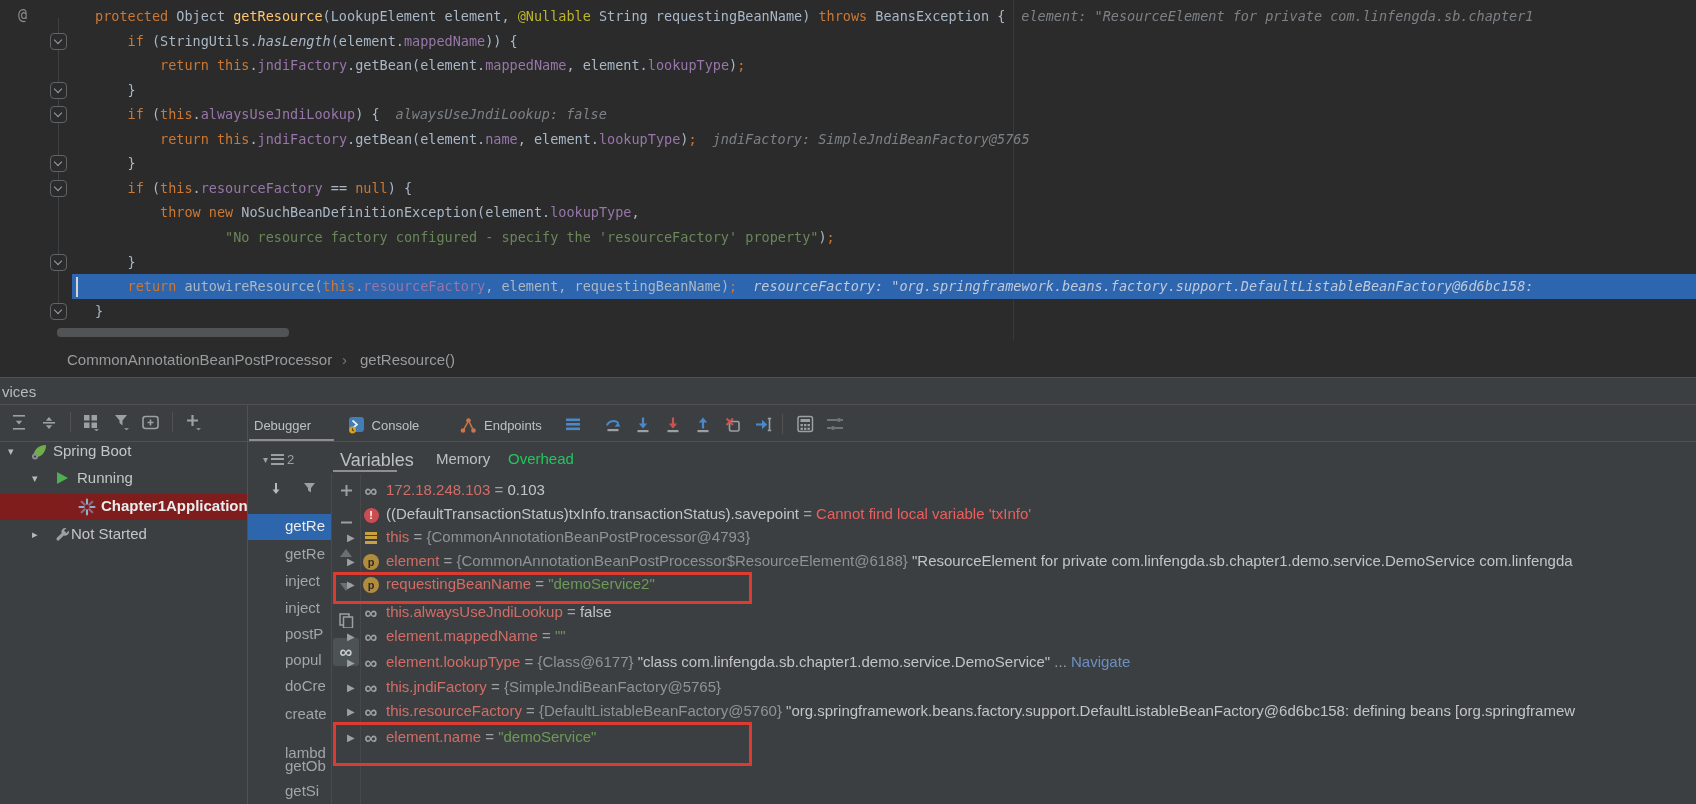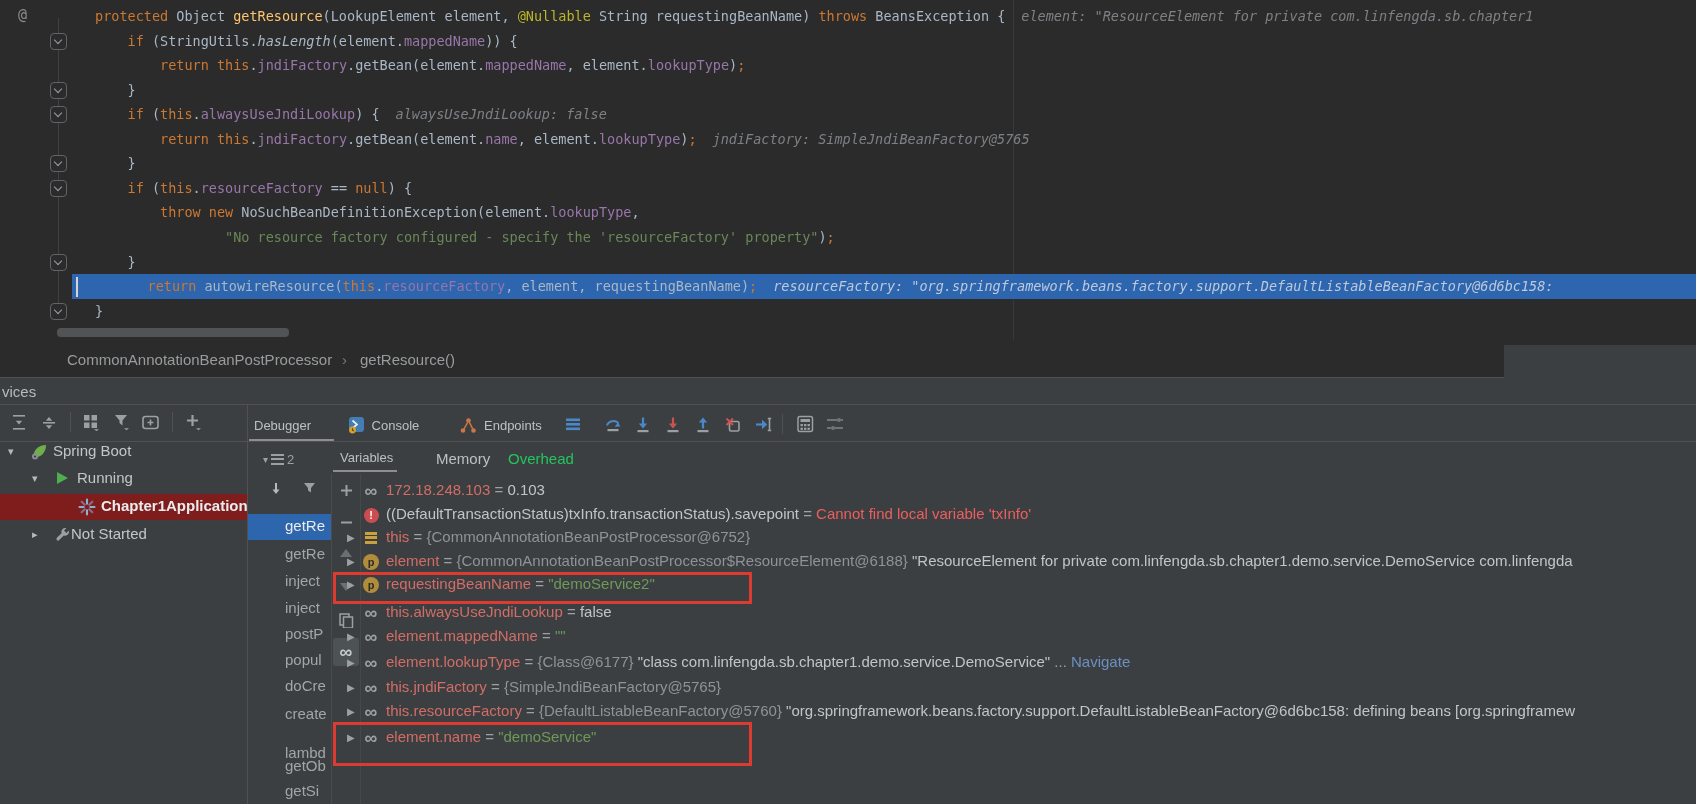--- a/index.html
+++ b/index.html
@@ -9,30 +9,30 @@
   #editor{position:absolute;left:0;top:0;width:1696px;height:345px;background:#2b2b2b;}
   #gutter{position:absolute;left:0;top:0;width:72px;height:345px;background:#2b2b2b;}
   #gutter-at{position:absolute;left:18px;top:6px;color:#8c8c8c;font:15px "DejaVu Sans Mono",monospace;}
   #fold-line{position:absolute;left:58px;top:18px;width:1px;height:300px;background:#3e4244;}
   .fold-marker{position:absolute;left:50px;width:15px;height:15px;border:1px solid #606468;border-radius:4px;background:#2b2b2b;}
   .fold-marker:after{content:"";position:absolute;left:4px;top:3px;width:5px;height:5px;border-right:1px solid #9da0a3;border-bottom:1px solid #9da0a3;transform:rotate(45deg);}
   #margin-guide{position:absolute;left:1013px;top:0;width:1px;height:340px;background:rgba(255,255,255,0.07);}
   #code-area{position:absolute;left:0;top:0;width:1696px;height:325px;font:13.5px "DejaVu Sans Mono",monospace;}
   .code-line{position:absolute;left:72px;right:0;height:24.55px;line-height:24.55px;white-space:pre;}
   .code-line .in{display:inline-block;padding-left:23px;}
-  .code-line.exec{background:#2d65ae;padding-left:20px;}
+  .code-line.exec{background:#2d65ae;}
   .tk-kw{color:#cc7832;} .tk-txt{color:#a9b7c6;} .tk-fn{color:#ffc66d;} .tk-ann{color:#bbb529;}
   .tk-fld{color:#9876aa;} .tk-str{color:#6a8759;} .tk-semi{color:#cc7832;}
   .tk-it{color:#a9b7c6;font-style:italic;}
   .tk-hint{color:#7d8084;font-style:italic;margin-left:16px;}
   .exec .tk-hint{color:#bdc9da;}
   #caret{position:absolute;left:76px;top:277px;width:2px;height:20px;background:#d4d4d4;}
   #hscroll{position:absolute;left:57px;top:328px;width:232px;height:9px;background:#585b5d;border-radius:4px;opacity:.85;}
   
-  #breadcrumb{position:absolute;left:0;top:345px;width:1504px;height:32px;background:#2b2b2b;border-bottom:1px solid #515151;font-size:15px;color:#999c9f;}
+  #breadcrumb{position:absolute;left:0;top:345px;width:1696px;height:32px;background:#2b2b2b;border-bottom:1px solid #515151;font-size:15px;color:#999c9f;}
   #breadcrumb .bc{position:absolute;top:6px;}
   
   #debug{position:absolute;left:0;top:378px;width:1696px;height:426px;background:#3c3f41;}
   #services-label{position:absolute;left:2px;top:5px;font-size:15px;color:#b7bbbd;}
   .hline{position:absolute;left:0;width:1696px;height:1px;background:#515151;}
   .vline{position:absolute;width:1px;background:#515151;}
   .icon-btn{position:absolute;width:26px;height:26px;display:flex;align-items:center;justify-content:center;}
   .tsep{position:absolute;width:1px;height:20px;background:#515151;}
   
   .main-tab{position:absolute;top:30px;height:34px;display:flex;align-items:center;gap:7px;font-size:13px;color:#bdc0c2;padding:0 6px;}
@@ -317,21 +317,21 @@
         </div>
       </div>
 
     <div id="frames-selector">
       <span style="font-size:10px;">▾</span>
       <span class="bars"></span>
       <span>2</span>
     </div>
 
     <div id="view-tabs">
-        <div style="position: absolute; top: 72px; left: 340px; font-size: 13px; color: rgb(189, 192, 194);">Variables</div>
+        <div style="position: absolute; top: 72px; left: 340px; font-size: 18px; color: rgb(189, 192, 194);">Variables</div>
         <div style="position: absolute; top: 72px; left: 436px; font-size: 15px; color: rgb(189, 192, 194);">Memory</div>
         <div style="position: absolute; top: 72px; left: 508px; font-size: 15px; color: #22c55e;">Overhead</div>
       </div>
     <div class="tab-underline" style="left:333px;top:92px;width:64px;"></div>
 
     <div id="frames-header">
         <div class="icon-btn" style="left: 263px; top: 97px;">
           <svg width="14" height="15">
             <path d="M7 2v8" stroke="#b6b9bd" stroke-width="2"></path>
             <path d="M3.5 8.5 7 13l3.5-4.5z" fill="#b6b9bd"></path>
@@ -387,21 +387,21 @@
           </svg>
         </div>
       </div>
     <div id="watch-btn">
       <span class="inf" style="color:#c8cbcd;">∞</span>
     </div>
 
     <div id="variables">
         <div class="var-row" style="top: 101px;"><span class="var-icon"><span class="inf">∞</span></span><span class="var-text"><span class="vseg-name">172.18.248.103</span><span class="vseg-plain"> = </span><span class="vseg-light">0.103</span></span></div>
         <div class="var-row" style="top: 125px;"><span class="var-icon"><span class="eicon">!</span></span><span class="var-text"><span class="vseg-light">((DefaultTransactionStatus)txInfo.transactionStatus).savepoint</span><span class="vseg-plain"> = </span><span class="vseg-err">Cannot find local variable 'txInfo'</span></span></div>
-        <div class="var-row" style="top: 148px;"><span class="var-arrow">▶</span><span class="var-icon"><span class="thisicon"></span></span><span class="var-text"><span class="vseg-name">this</span><span class="vseg-plain"> = </span><span class="vseg-ref">{CommonAnnotationBeanPostProcessor@6752}</span></span></div>
+        <div class="var-row" style="top: 148px;"><span class="var-arrow">▶</span><span class="var-icon"><span class="thisicon"></span></span><span class="var-text"><span class="vseg-name">this</span><span class="vseg-plain"> = </span><span class="vseg-ref">{CommonAnnotationBeanPostProcessor@4793}</span></span></div>
         <div class="var-row" style="top: 172px;"><span class="var-arrow">▶</span><span class="var-icon"><span class="picon">p</span></span><span class="var-text"><span class="vseg-name">element</span><span class="vseg-plain"> = </span><span class="vseg-ref">{CommonAnnotationBeanPostProcessor$ResourceElement@6188} </span><span class="vseg-light">"ResourceElement for private com.linfengda.sb.chapter1.demo.service.DemoService com.linfengda</span></span></div>
         <div class="var-row" style="top: 195px;"><span class="var-arrow">▶</span><span class="var-icon"><span class="picon">p</span></span><span class="var-text"><span class="vseg-name">requestingBeanName</span><span class="vseg-plain"> = </span><span class="vseg-str">"demoService2"</span></span></div>
         <div class="var-row" style="top: 223px;"><span class="var-icon"><span class="inf">∞</span></span><span class="var-text"><span class="vseg-name">this.alwaysUseJndiLookup</span><span class="vseg-plain"> = </span><span class="vseg-light">false</span></span></div>
         <div class="var-row" style="top: 247px;"><span class="var-arrow">▶</span><span class="var-icon"><span class="inf">∞</span></span><span class="var-text"><span class="vseg-name">element.mappedName</span><span class="vseg-plain"> = </span><span class="vseg-str">""</span></span></div>
         <div class="var-row" style="top: 273px;"><span class="var-arrow">▶</span><span class="var-icon"><span class="inf">∞</span></span><span class="var-text"><span class="vseg-name">element.lookupType</span><span class="vseg-plain"> = </span><span class="vseg-ref">{Class@6177} </span><span class="vseg-light">"class com.linfengda.sb.chapter1.demo.service.DemoService"</span><span class="vseg-dots"> ... </span><span class="vseg-link">Navigate</span></span></div>
         <div class="var-row" style="top: 298px;"><span class="var-arrow">▶</span><span class="var-icon"><span class="inf">∞</span></span><span class="var-text"><span class="vseg-name">this.jndiFactory</span><span class="vseg-plain"> = </span><span class="vseg-ref">{SimpleJndiBeanFactory@5765}</span></span></div>
         <div class="var-row" style="top: 322px;"><span class="var-arrow">▶</span><span class="var-icon"><span class="inf">∞</span></span><span class="var-text"><span class="vseg-name">this.resourceFactory</span><span class="vseg-plain"> = </span><span class="vseg-ref">{DefaultListableBeanFactory@5760} </span><span class="vseg-light">"org.springframework.beans.factory.support.DefaultListableBeanFactory@6d6bc158: defining beans [org.springframew</span></span></div>
         <div class="var-row" style="top: 348px;"><span class="var-arrow">▶</span><span class="var-icon"><span class="inf">∞</span></span><span class="var-text"><span class="vseg-name">element.name</span><span class="vseg-plain"> = </span><span class="vseg-str">"demoService"</span></span></div>
       </div>
 

